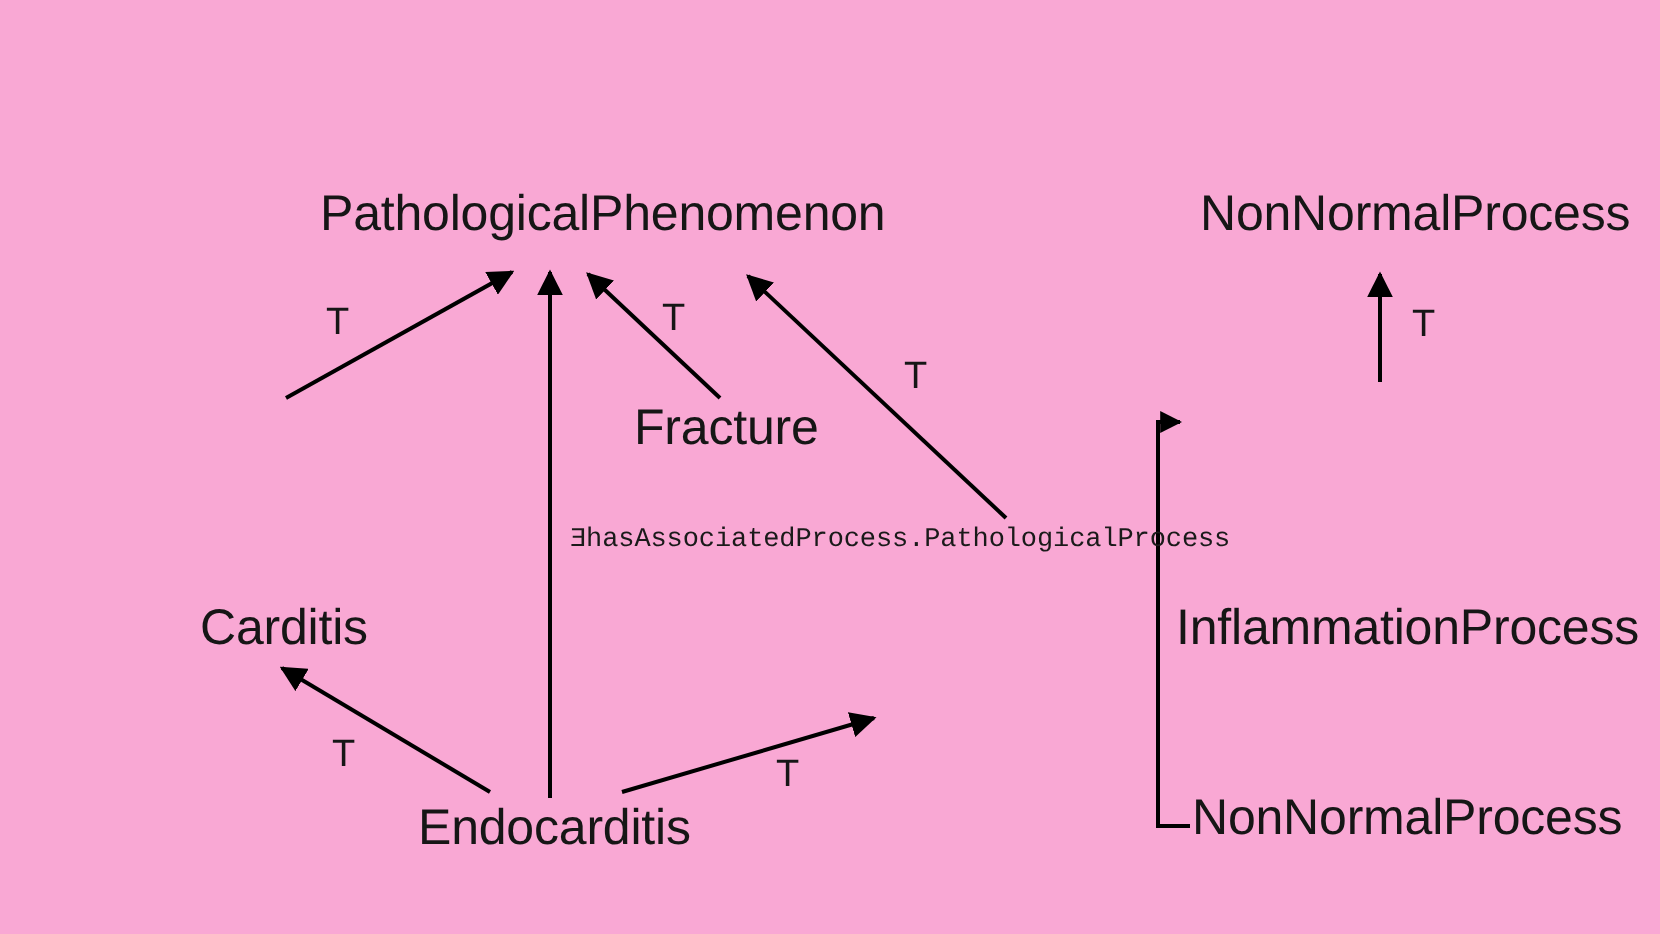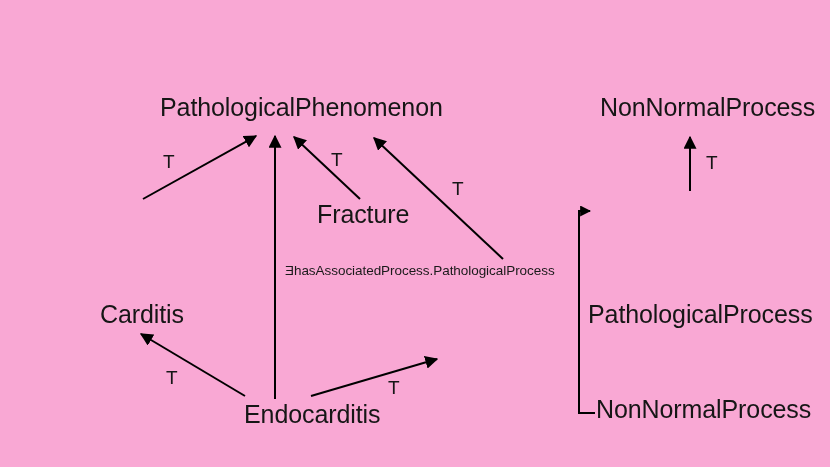--- a/index.html
+++ b/index.html
@@ -35,20 +35,21 @@
     font-weight: 400;
     letter-spacing: -0.1px;
   }
   .restriction {
     position: absolute;
     white-space: nowrap;
     font-size: 13.5px;
     line-height: 1;
     color: #1a1a1a;
     letter-spacing: -0.05px;
+    font-family: Liberation Mono, monospace;
   }
   .edge-label {
     position: absolute;
     white-space: nowrap;
     font-size: 19px;
     line-height: 1;
     color: #161616;
   }
 </style>
 </head>
@@ -86,23 +87,23 @@
   <div class="node" style="left:160px; top:95px;">PathologicalPhenomenon</div>
 
   <div class="node" style="left:600px; top:95px;">NonNormalProcess</div>
 
 
   <div class="node" style="left:317px; top:202px;">Fracture</div>
 
 
   <div class="node" style="left:100px; top:302px;">Carditis</div>
 
-  <div class="node" style="left:588px; top:302px;">PathologicalProcess</div>
+  <div class="node" style="left:588px; top:302px;">InflammationProcess</div>
 
-  <div class="node" style="left:209px; top:402px;margin-left:35px;">Endocarditis</div>
+  <div class="node" style="left:209px; top:402px;">Endocarditis</div>
 
   <div class="node" style="left:596px; top:397px;">NonNormalProcess</div>
 
   <div class="restriction" style="left:285px; top:264px;">ƎhasAssociatedProcess.PathologicalProcess</div>
 
 
   <div class="edge-label" style="left:163px; top:152px;">T</div>
 
   <div class="edge-label" style="left:331px; top:150px;">T</div>
 

